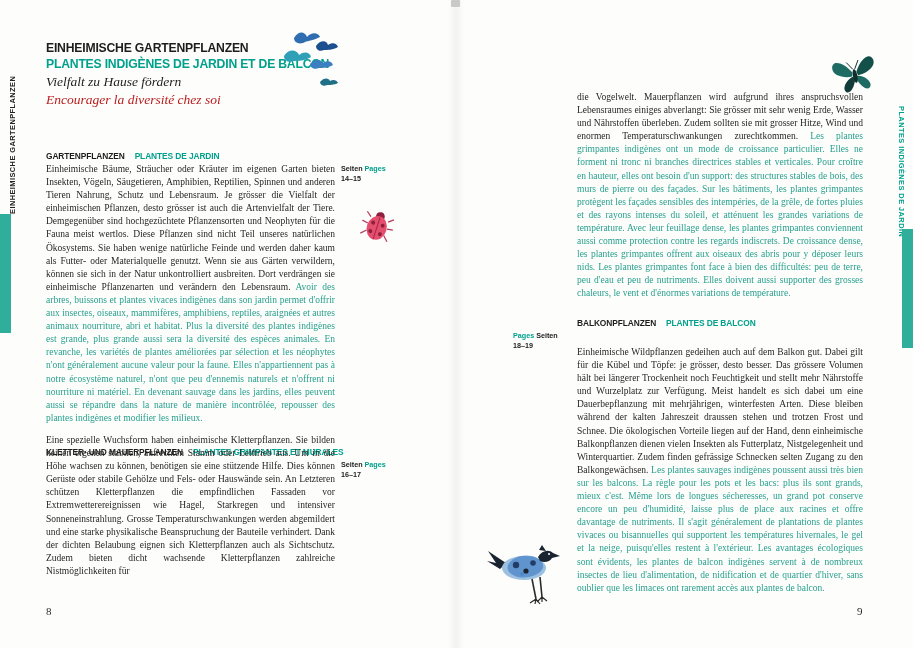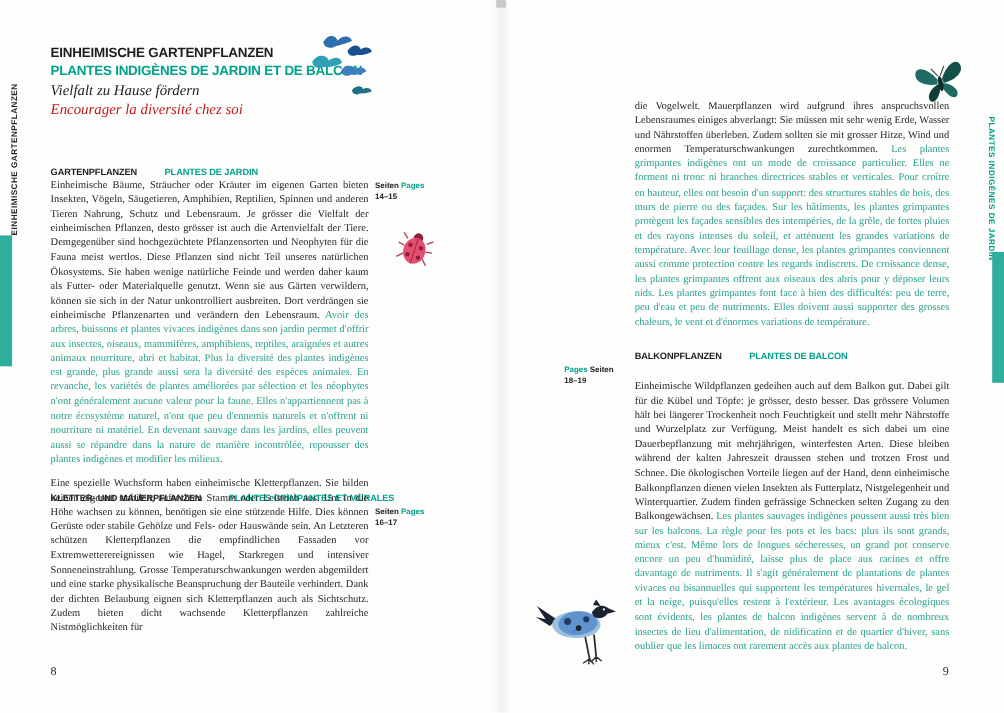--- a/index.html
+++ b/index.html
@@ -41,21 +41,21 @@
   .t-de{left:46px;top:40px;color:#1d1d1b;}
   .t-fr{left:46px;top:56px;color:#00a18c;}
   .sub-line{font-style:italic;font-size:13.5px;line-height:17px;white-space:nowrap;}
   .s-de{left:46px;top:73px;color:#1d1d1b;}
   .s-fr{left:46px;top:91px;color:#b91c1c;}
 
   
   .sec-head{font-family:"Liberation Sans","DejaVu Sans",sans-serif;font-weight:bold;
     font-size:8.4px;letter-spacing:-0.1px;white-space:nowrap;}
   .sec-head .h-de{color:#1c1c1a;}
-  .sec-head .h-fr{color:#00a18c;margin-left:25px;}
+  .sec-head .h-fr{color:#00a18c;margin-left:10px;}
 
   
   .para{font-size:9.5px;line-height:13.1px;text-align:justify;color:#262626;}
   .para .fr{color:#27a08d;}
   .col-l{left:46px;width:289px;}
   .col-r{left:577px;width:286px;}
 
   
   .mnote{font-family:Liberation Sans, sans-serif;font-weight:bold;
     font-size:7.2px;line-height:9.5px;color:#222;}
@@ -148,21 +148,21 @@
       <path d="M26 22 C34 8 44 6 45 14 C46 21 36 26 27 26 Z" fill="#14504a"></path>
       <path d="M22 26 C14 28 8 36 12 40 C16 43 21 36 23 30 Z" fill="#123c3a"></path>
       <path d="M26 26 C34 28 40 36 36 40 C32 43 27 36 25 30 Z" fill="#1d6b63"></path>
       <ellipse cx="24" cy="26" rx="2.2" ry="7" fill="#0e2f2c"></ellipse>
       <line x1="23" y1="19" x2="18" y2="11" stroke="#0e2f2c" stroke-width="0.9"></line>
       <line x1="25" y1="19" x2="30" y2="11" stroke="#0e2f2c" stroke-width="0.9"></line>
     </g>
   </svg>
 
   <p class="abs para col-r" style="top:91px;margin:0;">
-    <span>die Vogelwelt. Mauerpflanzen wird aufgrund ihres anspruchsvollen Lebensraumes einiges abverlangt: Sie müssen mit sehr wenig Erde, Wasser und Nährstoffen überleben. Zudem sollten sie mit grosser Hitze, Wind und enormen Temperaturschwankungen zurechtkommen.</span>
+    <span>die Vogelwelt. Mauerpflanzen wird aufgrund ihres anspruchsvollen Lebensraumes einiges abverlangt: Sie grösser mit sehr wenig Erde, Wasser und Nährstoffen überleben. Zudem sollten sie mit grosser Hitze, Wind und enormen Temperaturschwankungen zurechtkommen.</span>
     <span class="fr">Les plantes grimpantes indigènes ont un mode de croissance particulier. Elles ne forment ni tronc ni branches directrices stables et verticales. Pour croître en hauteur, elles ont besoin d'un support: des structures stables de bois, des murs de pierre ou des façades. Sur les bâtiments, les plantes grimpantes protègent les façades sensibles des intempéries, de la grêle, de fortes pluies et des rayons intenses du soleil, et atténuent les grandes variations de température. Avec leur feuillage dense, les plantes grimpantes conviennent aussi comme protection contre les regards indiscrets. De croissance dense, les plantes grimpantes offrent aux oiseaux des abris pour y déposer leurs nids. Les plantes grimpantes font face à bien des difficultés: peu de terre, peu d'eau et peu de nutriments. Elles doivent aussi supporter des grosses chaleurs, le vent et d'énormes variations de température.</span>
   </p>
 
   <div class="abs sec-head" style="left:577px;top:318px;">
     <span class="h-de">BALKONPFLANZEN</span><span class="h-fr">PLANTES DE BALCON</span>
   </div>
   <p class="abs para col-r" style="top:346px;margin:0;">
     <span>Einheimische Wildpflanzen gedeihen auch auf dem Balkon gut. Dabei gilt für die Kübel und Töpfe: je grösser, desto besser. Das grössere Volumen hält bei längerer Trockenheit noch Feuchtigkeit und stellt mehr Nährstoffe und Wurzelplatz zur Verfügung. Meist handelt es sich dabei um eine Dauerbepflanzung mit mehrjährigen, winterfesten Arten. Diese bleiben während der kalten Jahreszeit draussen stehen und trotzen Frost und Schnee. Die ökologischen Vorteile liegen auf der Hand, denn einheimische Balkonpflanzen dienen vielen Insekten als Futterplatz, Nistgelegenheit und Winterquartier. Zudem finden gefrässige Schnecken selten Zugang zu den Balkongewächsen.</span>
     <span class="fr">Les plantes sauvages indigènes poussent aussi très bien sur les balcons. La règle pour les pots et les bacs: plus ils sont grands, mieux c'est. Même lors de longues sécheresses, un grand pot conserve encore un peu d'humidité, laisse plus de place aux racines et offre davantage de nutriments. Il s'agit généralement de plantations de plantes vivaces ou bisannuelles qui supportent les températures hivernales, le gel et la neige, puisqu'elles restent à l'extérieur. Les avantages écologiques sont évidents, les plantes de balcon indigènes servent à de nombreux insectes de lieu d'alimentation, de nidification et de quartier d'hiver, sans oublier que les limaces ont rarement accès aux plantes de balcon.</span>
   </p>

